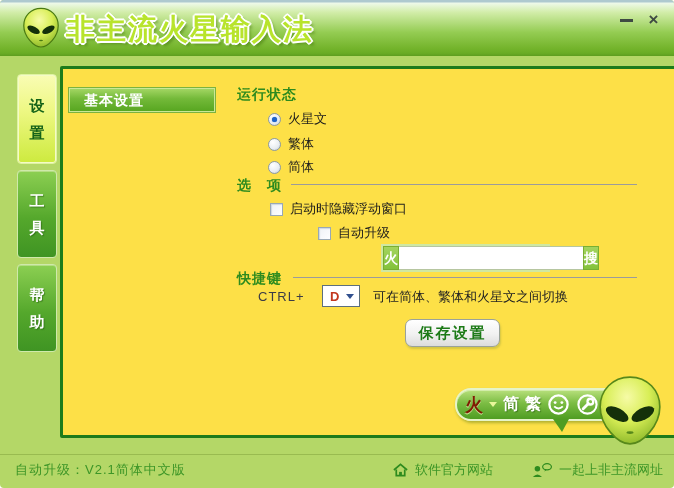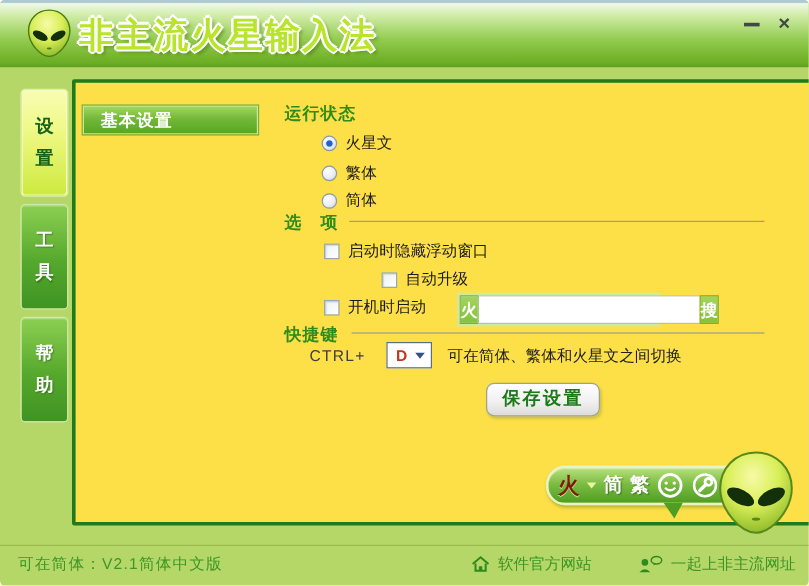--- a/index.html
+++ b/index.html
@@ -227,24 +227,20 @@
     <div class="divider" style="left:228px; top:115px; width:346px;"></div>
 
     <div class="choice-row" style="left:207px; top:131px;">
       <span class="checkbox"></span>
       <span class="txt">启动时隐藏浮动窗口</span>
     </div>
     <div class="choice-row" style="left:207px; top:155px;padding-left:48px;">
       <span class="checkbox"></span>
       <span class="txt">自动升级</span>
     </div>
-    <div class="choice-row" style="left:207px; top:178px;">
-      <span class="checkbox"></span>
-      <span class="txt">开机时启动</span>
-    </div>
 
     <div class="search-wrap">
       <div class="search-btn">火</div>
       <input class="search-input" value="" style="">
       <div class="search-btn">搜</div>
     </div>
 
     <div class="grp-label" style="left:174px; top:201px;">快捷键</div>
     <div class="divider" style="left:230px; top:208px; width:344px;"></div>
 
@@ -285,21 +281,21 @@
       </defs>
       <path d="M32 2 C15 2 3 15 3 31 C3 49 20 67 32 67 C44 67 61 49 61 31 C61 15 49 2 32 2 Z" fill="url(#agB)" stroke="#57881a" stroke-width="1.6"></path>
       <ellipse cx="19.5" cy="38" rx="12" ry="5.8" fill="#14300a" transform="rotate(28 19.5 38)"></ellipse>
       <ellipse cx="44.5" cy="38" rx="12" ry="5.8" fill="#14300a" transform="rotate(-28 44.5 38)"></ellipse>
       <ellipse cx="32" cy="56" rx="3.4" ry="1.4" fill="#57881a"></ellipse>
     </svg>
   </div>
 
   <div class="statusbar-line"></div>
 
-  <div class="status-item st-version">可在简体：V2.1简体中文版</div>
+  <div class="status-item st-version">自动升级：V2.1简体中文版</div>
 
   <div class="status-item st-site">
     <svg width="17" height="16" viewBox="0 0 18 17">
       <path d="M2 8.5 L9 2.5 L16 8.5" fill="none" stroke="#2e8b1e" stroke-width="1.8"></path>
       <path d="M4.5 8 V14.5 H13.5 V8" fill="none" stroke="#2e8b1e" stroke-width="1.8"></path>
       <rect x="7.5" y="10.5" width="3" height="4" fill="#2e8b1e"></rect>
     </svg>
     <span>软件官方网站</span>
   </div>
 

